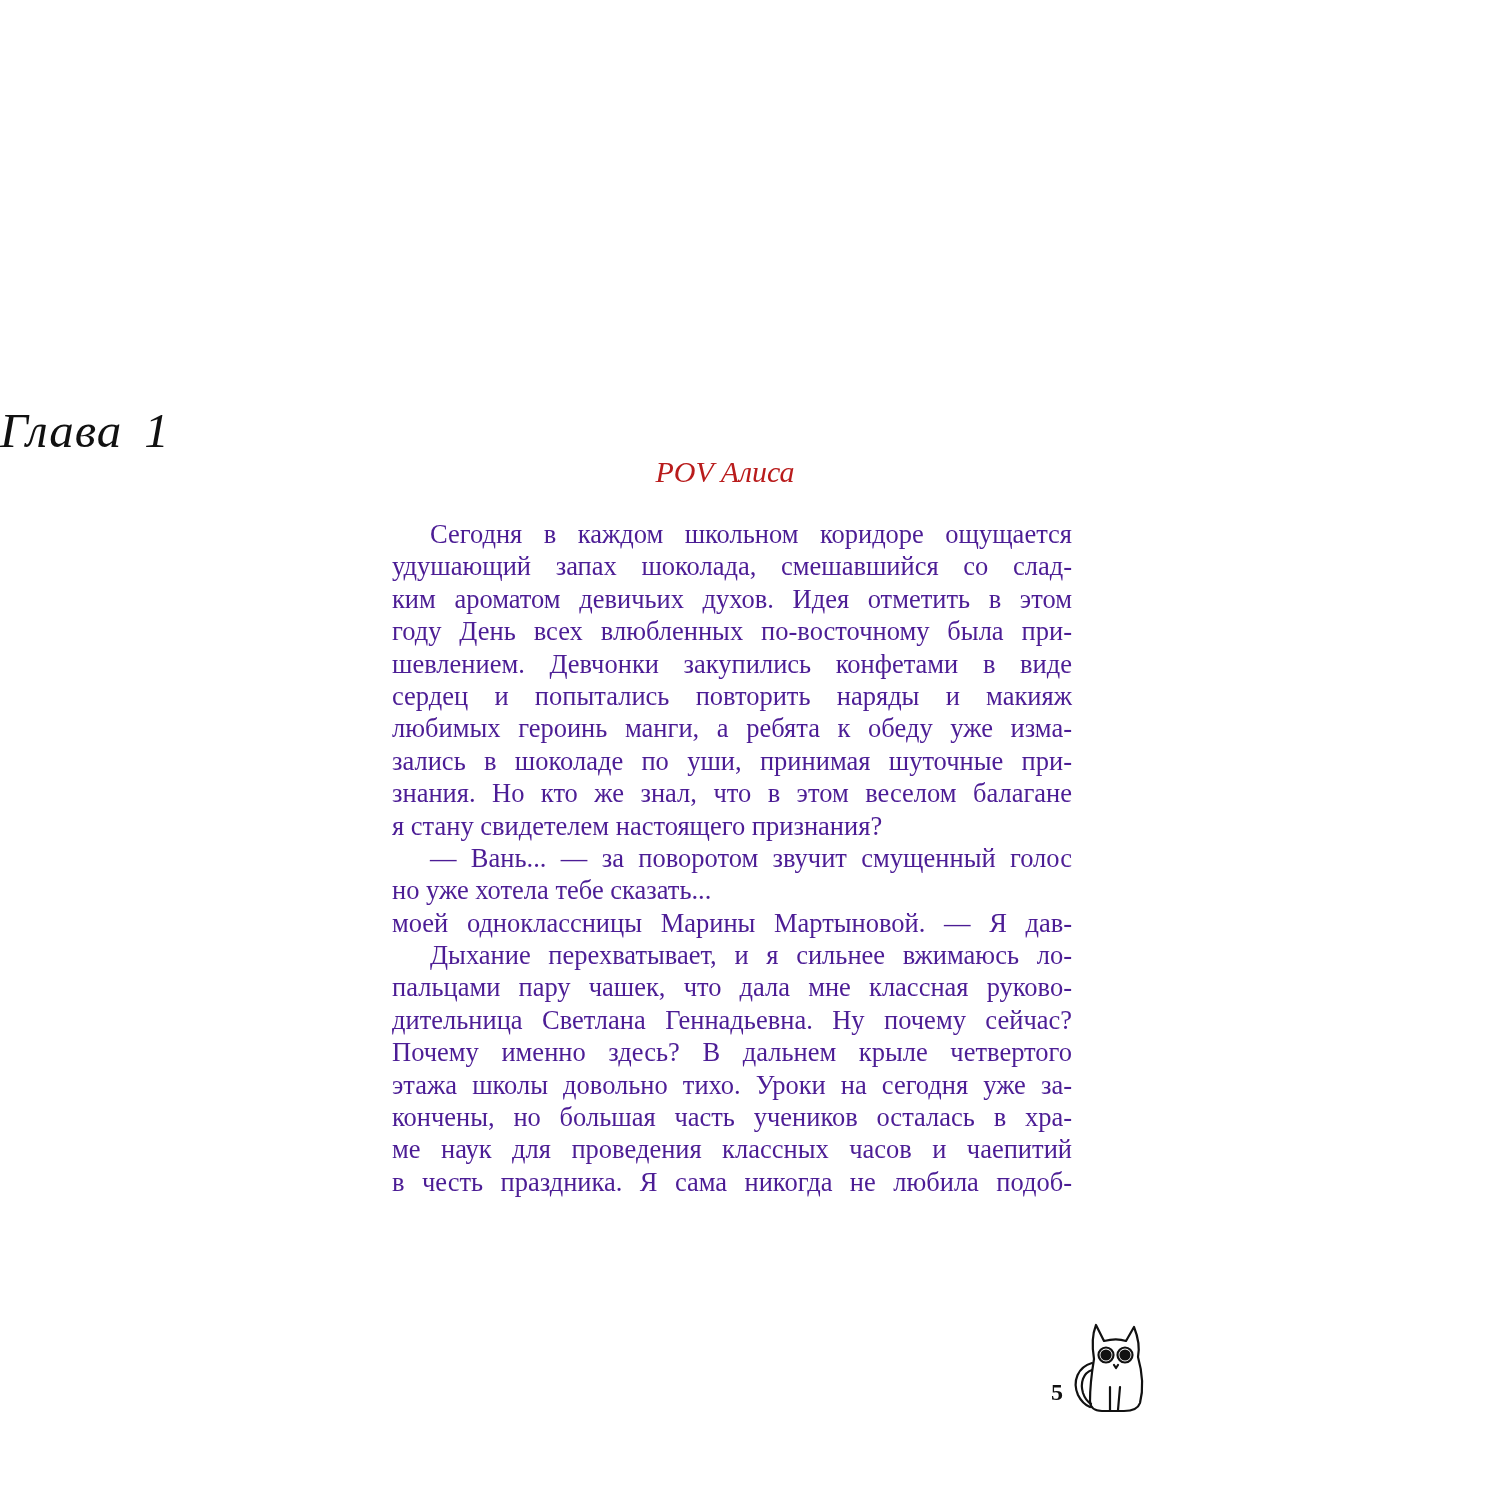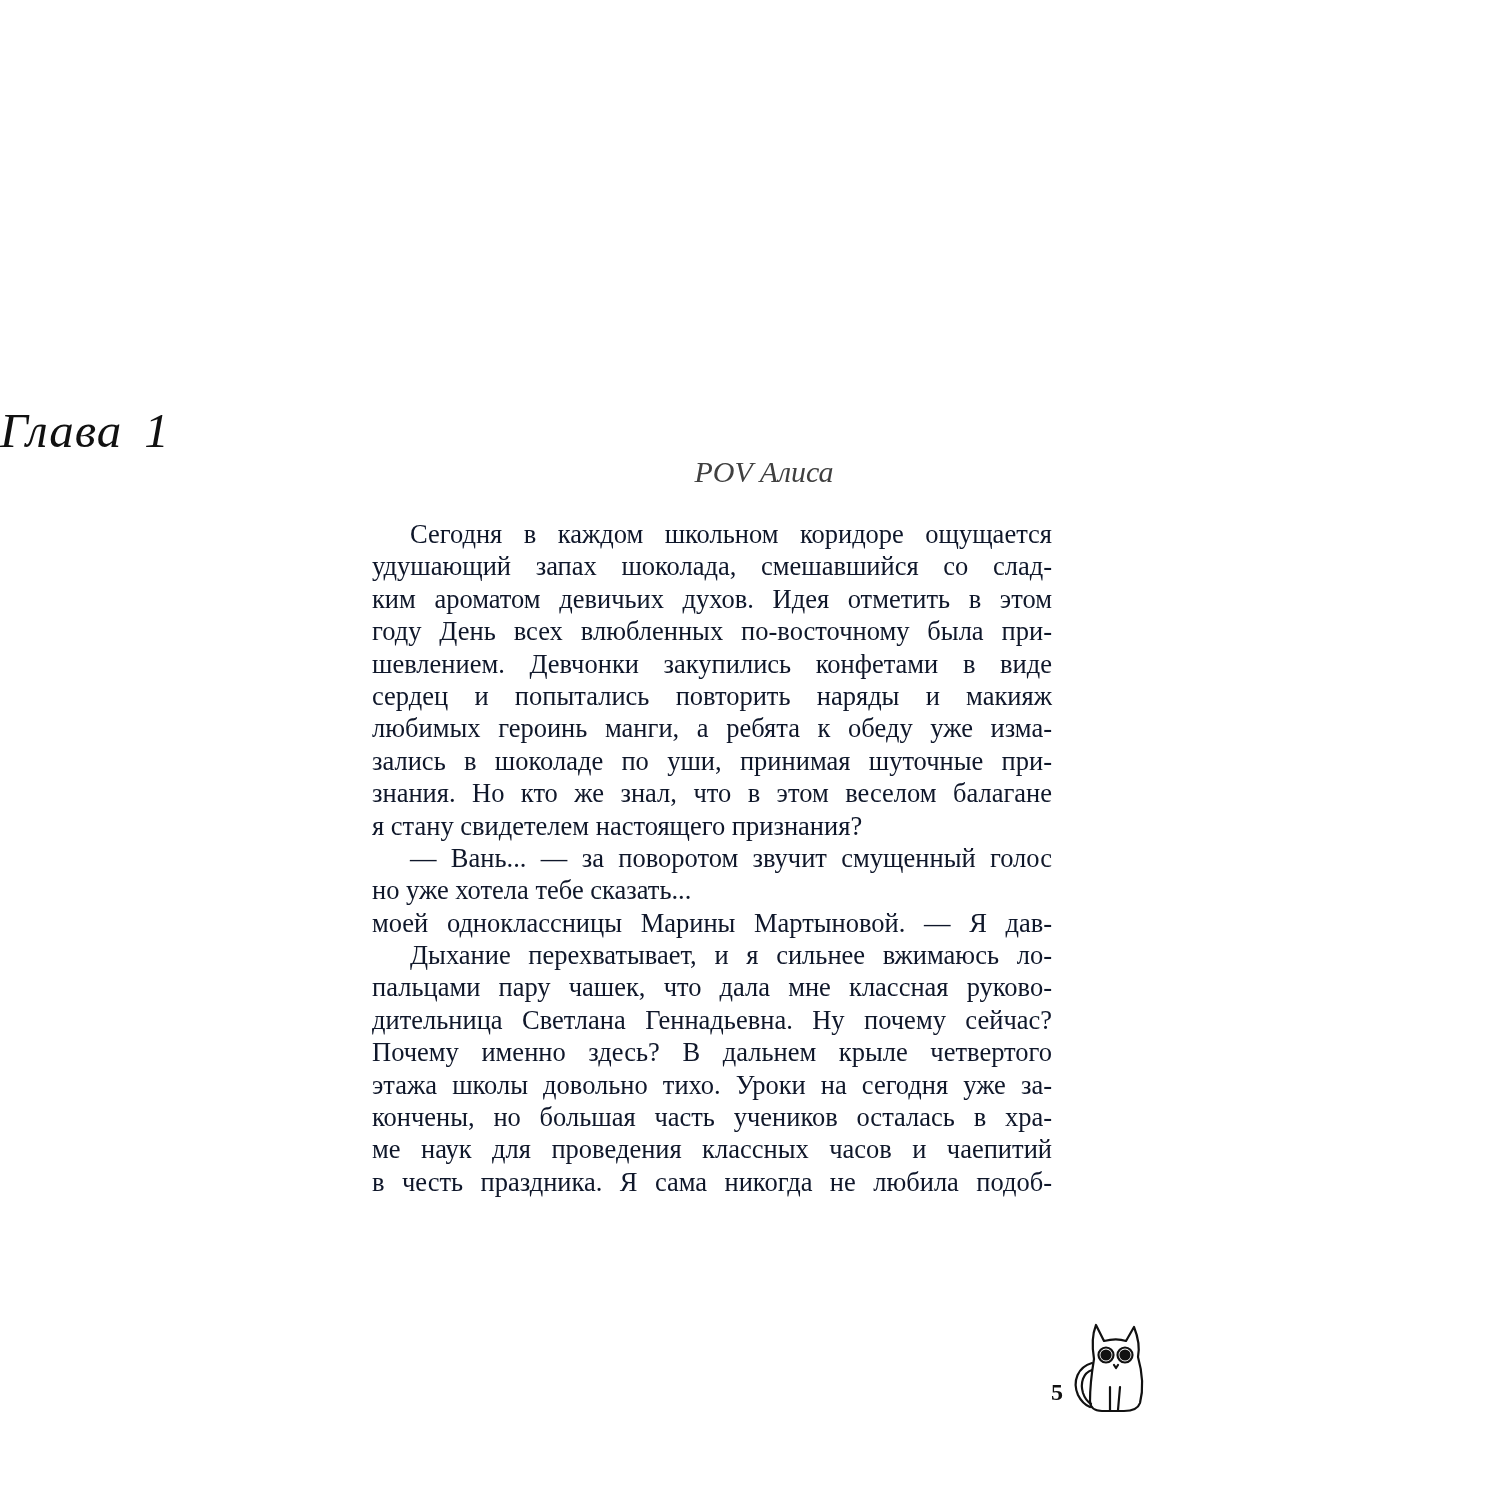--- a/index.html
+++ b/index.html
@@ -42,32 +42,31 @@
     .pov {
       position: absolute;
       left: 0;
       width: 1450px;
       top: 452px;
       text-align: center;
       font-family: "Liberation Serif", "DejaVu Serif", serif;
       font-style: italic;
       font-size: 30px;
       line-height: 40px;
-      color: #404040;
-      padding-left: 39px;
+      color: #b91c1c;
     }
     .body-text {
       position: absolute;
-      left: 372px;
+      left: 392px;
       top: 518px;
       width: 680px;
       font-family: "Liberation Serif", "DejaVu Serif", serif;
       font-size: 26.5px;
       line-height: 32.4px;
-      color: #0f172a;
+      color: #4c1d95;
     }
     .line {
       display: block;
       white-space: nowrap;
       text-align: justify;
       text-align-last: justify;
       height: 32.4px;
     }
     .line.indent {
       padding-left: 38px;

